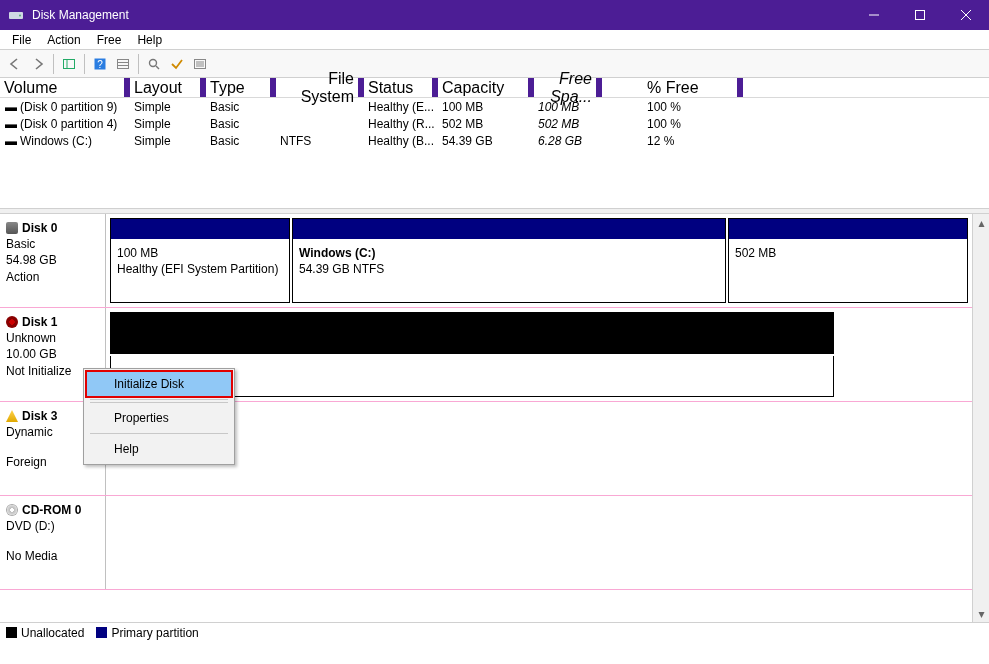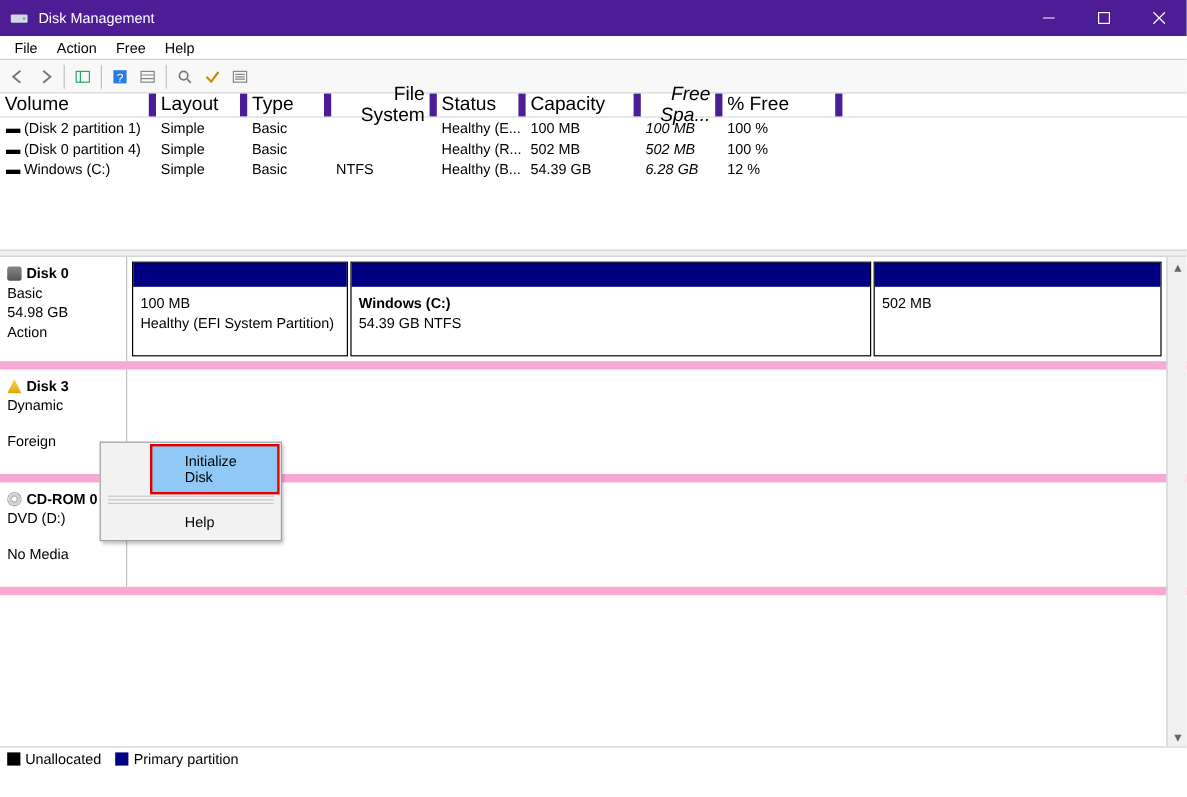--- a/index.html
+++ b/index.html
@@ -30,28 +30,28 @@
   .volume-row .cell { padding: 0 4px; font-size: 12px; white-space: nowrap; overflow: hidden; }
   .vol-icon { width: 14px; display:inline-flex; justify-content:center; margin-right:2px; }
 
   .col-volume { width: 130px; }
   .col-layout  { width: 76px; }
   .col-type    { width: 70px; }
   .col-fs      { width: 88px; }
   .col-status  { width: 74px; }
   .col-cap     { width: 96px; }
   .col-free    { width: 68px; font-style: italic; }
-  .col-pct     { width: 100px; }
+  .col-pct     { width: 100px; margin-left: 41px; }
 
   
   .splitter { height: 6px; background: #f0f0f0; border-top: 1px solid #d0d0d0; border-bottom: 1px solid #d0d0d0; }
 
   
   .diskpane { height: 408px; overflow: hidden; position: relative; }
-  .disk-row { display: flex; border-bottom: 7px solid #f9a8d4; }
+  .disk-row { display: flex; border-bottom: 1px solid #f9a8d4; }
   .disk-info { width: 106px; padding: 6px 6px; font-size: 12px; border-right: 1px solid #c0c0c0; line-height: 1.35; }
   .disk-info .disk-name { font-weight: 700; }
   .disk-info .disk-name::before { content: ""; display:inline-block; width:12px; height:12px; margin-right:4px; vertical-align:-2px; }
   .disk-hdd::before { background: linear-gradient(#888,#555); border-radius:2px; }
   .disk-unknown::before { background: radial-gradient(circle,#c00 30%,#800 31%); border-radius:50%; }
   .disk-warn::before { background: linear-gradient(#ffd24d,#e0a800); clip-path: polygon(50% 0,100% 100%,0 100%); }
   .disk-cd::before { background: radial-gradient(circle,#fff 20%,#bbb 22%,#ddd 60%,#aaa 62%); border-radius:50%; }
 
   .disk-parts { flex: 1; display: flex; padding: 4px 4px 4px 4px; gap: 2px; position:relative; }
   .part { border: 1px solid #000; display: flex; flex-direction: column; }
@@ -68,21 +68,21 @@
   .scroll-stub .arrow.down { bottom:0; }
 
   
   .legend { height: 20px; border-top: 1px solid #d0d0d0; display: flex; align-items: center; gap: 12px; padding: 0 6px; font-size: 12px; background:#fff; }
   .legend .sw { width: 11px; height: 11px; display: inline-block; margin-right: 4px; vertical-align: -1px; }
   .sw-unalloc { background: #000; }
   .sw-primary { background: #000080; }
 
   
   .context-menu { position: absolute; left: 83px; top: 368px; width: 152px; background: #f2f2f2; border: 1px solid #a0a0a0; box-shadow: 2px 2px 3px rgba(0,0,0,.25); padding: 2px; z-index: 50; }
-  .context-menu .cm-item { padding: 6px 10px 6px 28px; font-size: 12px; margin-left: 40px; }
+  .context-menu .cm-item { padding: 6px 10px 6px 28px; font-size: 12px; }
   .context-menu .cm-item.highlight { background: #90c8f6; outline: 2px solid #e10000; outline-offset: -1px; }
   .context-menu .cm-sep { height: 1px; background: #c8c8c8; margin: 2px 4px; }
 </style>
 </head>
 <body>
 
 <div class="titlebar">
   <span class="app-icon">
     <svg viewBox="0 0 16 16">
         <rect x="1" y="5" width="14" height="7" rx="1" fill="#cfd8e3"></rect>
@@ -174,21 +174,21 @@
   <div class="col col-type">Type</div>
   <div class="col col-fs">File System</div>
   <div class="col col-status">Status</div>
   <div class="col col-cap">Capacity</div>
   <div class="col col-free">Free Spa...</div>
   <div class="col col-pct">% Free</div>
 </div>
 
 <div class="volume-rows">
   <div class="volume-row">
-    <span class="cell col-volume"><span class="vol-icon">▬</span><span>(Disk 2 partition 1)</span></span>
+    <span class="cell col-volume"><span class="vol-icon">▬</span><span>(Disk 0 partition 9)</span></span>
     <span class="cell col-layout">Simple</span>
     <span class="cell col-type">Basic</span>
     <span class="cell col-fs"></span>
     <span class="cell col-status">Healthy (E...</span>
     <span class="cell col-cap">100 MB</span>
     <span class="cell col-free">100 MB</span>
     <span class="cell col-pct">100 %</span>
   </div>
   <div class="volume-row">
     <span class="cell col-volume"><span class="vol-icon">▬</span><span>(Disk 0 partition 4)</span></span>
@@ -242,20 +242,32 @@
       <div class="part" style="width:240px;">
         <div class="part-head"></div>
         <div class="part-body">
           <div class="pb-title"></div>
           <div>502 MB</div>
         </div>
       </div>
     </div>
   </div>
 
+  <div class="disk-row" style="height:94px;">
+    <div class="disk-info">
+      <div class="disk-name disk-unknown">Disk 1</div>
+      <div>Unknown</div>
+      <div>10.00 GB</div>
+      <div style="white-space:nowrap; overflow:hidden;">Not Initialize</div>
+    </div>
+    <div class="disk-parts" style="flex-direction:column; padding-right:155px;">
+      <div class="unalloc-bar"></div>
+      <div class="unalloc-body" style="height:62px;"></div>
+    </div>
+  </div>
 
   <div class="disk-row" style="height:94px;">
     <div class="disk-info">
       <div class="disk-name disk-warn">Disk 3</div>
       <div>Dynamic</div>
       <div style="height:14px;"></div>
       <div>Foreign</div>
     </div>
     <div class="disk-parts"></div>
   </div>
@@ -278,15 +290,16 @@
 
 <div class="legend">
   <span><span class="sw sw-unalloc"></span><span>Unallocated</span></span>
   <span><span class="sw sw-primary"></span><span>Primary partition</span></span>
 </div>
 
 <div class="context-menu">
   <div class="cm-item highlight">Initialize Disk</div>
   <div class="cm-sep"></div>
   <div class="cm-sep"></div>
+  <div class="cm-item">Properties</div>
   <div class="cm-sep"></div>
   <div class="cm-item">Help</div>
 </div>
 
 </body></html>

